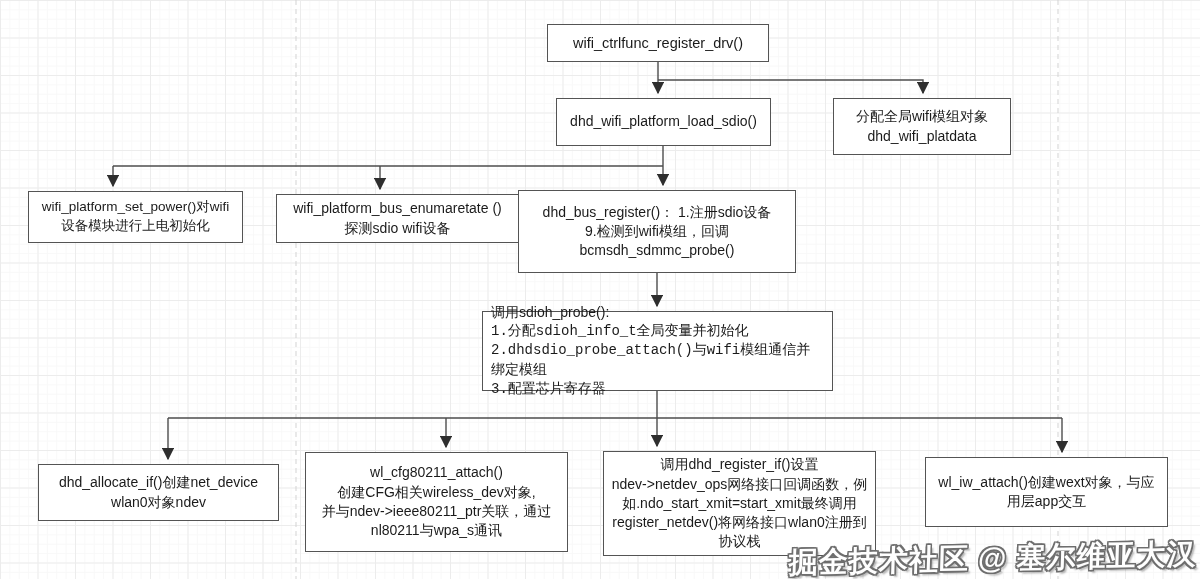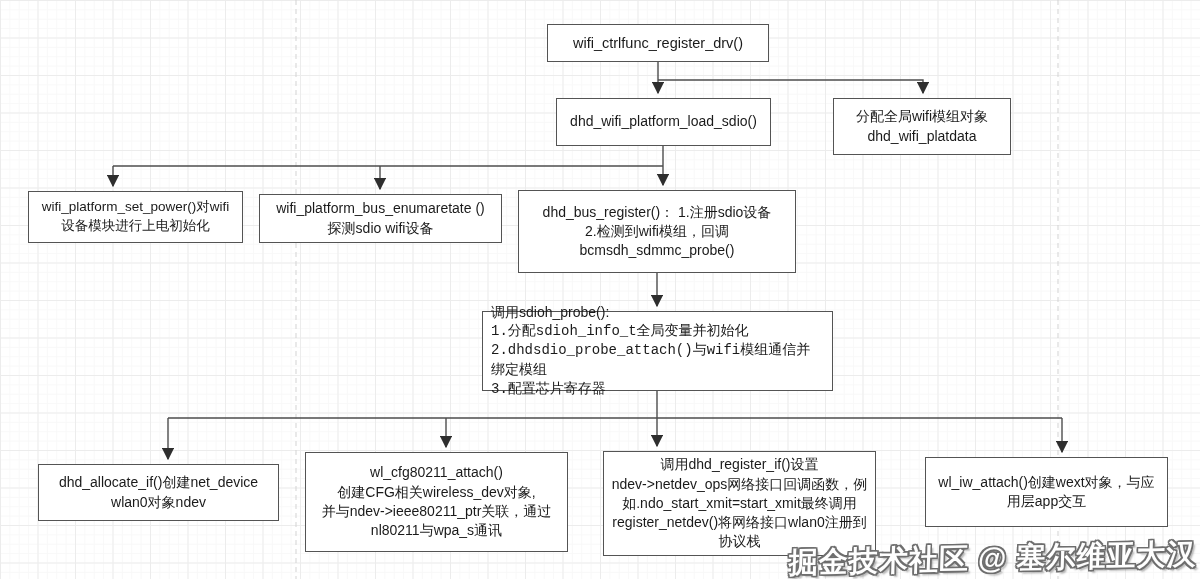--- a/index.html
+++ b/index.html
@@ -85,25 +85,25 @@
   <div class="node" style="left:547px;top:24px;width:222px;height:38px;font-size:14.5px;">wifi_ctrlfunc_register_drv()</div>
 
   <div class="node" style="left:556px;top:98px;width:215px;height:48px;">dhd_wifi_platform_load_sdio()</div>
 
   <div class="node" style="left:833px;top:98px;width:178px;height:57px;">分配全局wifi模组对象
 dhd_wifi_platdata</div>
 
   <div class="node" style="left:28px;top:191px;width:215px;height:52px;font-size:13.5px;">wifi_platform_set_power()对wifi
 设备模块进行上电初始化</div>
 
-  <div class="node" style="left:259px;top:194px;width:243px;height:49px;">wifi_platform_bus_enumaretate ()
+  <div class="node" style="left:276px;top:194px;width:243px;height:49px;">wifi_platform_bus_enumaretate ()
 探测sdio wifi设备</div>
 
   <div class="node" style="left:518px;top:190px;width:278px;height:83px;">dhd_bus_register()： 1.注册sdio设备
-2.检测到wifi模组，回调
+9.检测到wifi模组，回调
 bcmsdh_sdmmc_probe()</div>
 
   <div class="node" style="left:482px;top:311px;width:351px;height:80px;padding:2px 8px;">
     <div class="title-center">调用sdioh_probe():</div>
     <div class="body-left">1.分配sdioh_info_t全局变量并初始化
 2.dhdsdio_probe_attach()与wifi模组通信并绑定模组
 3.配置芯片寄存器</div>
   </div>
 
   <div class="node" style="left:38px;top:464px;width:241px;height:57px;">dhd_allocate_if()创建net_device

